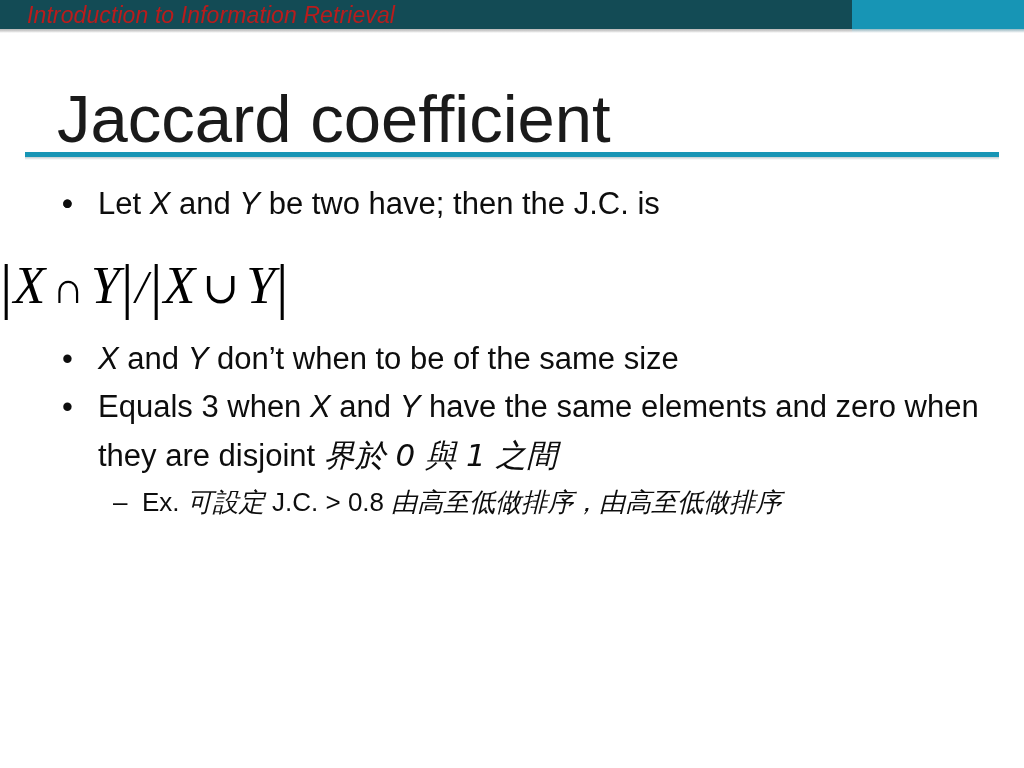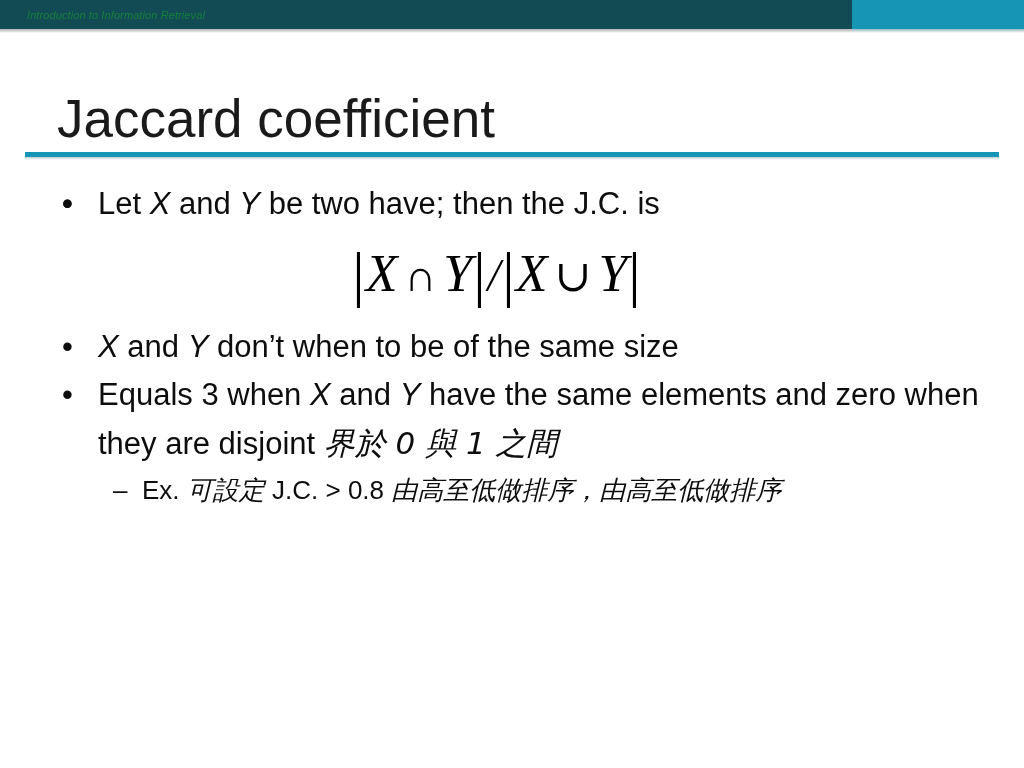--- a/index.html
+++ b/index.html
@@ -29,23 +29,23 @@
     left: 852px;
     top: 0;
     width: 172px;
     height: 29px;
     background: #1795b5;
   }
   .header-title {
     position: absolute;
     left: 27px;
     top: 2px;
-    font-size: 11px;
-    font-style: italic;
-    color: #15803d;
+    font-size: 23px;
+    font-style: italic;
+    color: #b91c1c;
     letter-spacing: 0.1px;
     white-space: nowrap;
     line-height: 26px;
   }
   .header-shadow {
     position: absolute;
     left: 0;
     top: 29px;
     width: 1024px;
     height: 4px;
@@ -58,21 +58,21 @@
     width: 172px;
     height: 4px;
     background: linear-gradient(to bottom, #8fb9c4 0%, #c6d5da 45%, #ffffff 100%);
   }
 
   
   .slide-title {
     position: absolute;
     left: 57px;
     top: 88px;
-    font-size: 53px;
+    font-size: 67px;
     color: #1a1a1a;
     line-height: 62px;
     white-space: nowrap;
     text-align: right;
   }
   .title-rule {
     position: absolute;
     left: 25px;
     top: 152px;
     width: 974px;
@@ -130,27 +130,28 @@
   }
 
   .var {
     font-style: italic;
   }
 
   .spacer-small { height: 10px; }
 
   
   .formula {
-    text-align: center;
+    text-align: left;
     font-family: "Liberation Serif", "DejaVu Serif", serif;
     font-size: 50px;
     color: #000000;
     line-height: 72px;
     letter-spacing: 1px;
     padding-right: 30px;
+    margin-top: 12px;
   }
   .formula .mvar {
     font-style: italic;
     font-size: 52px;
   }
   .formula .bar {
     font-style: normal;
     font-size: 62px;
     vertical-align: -4px;
   }

